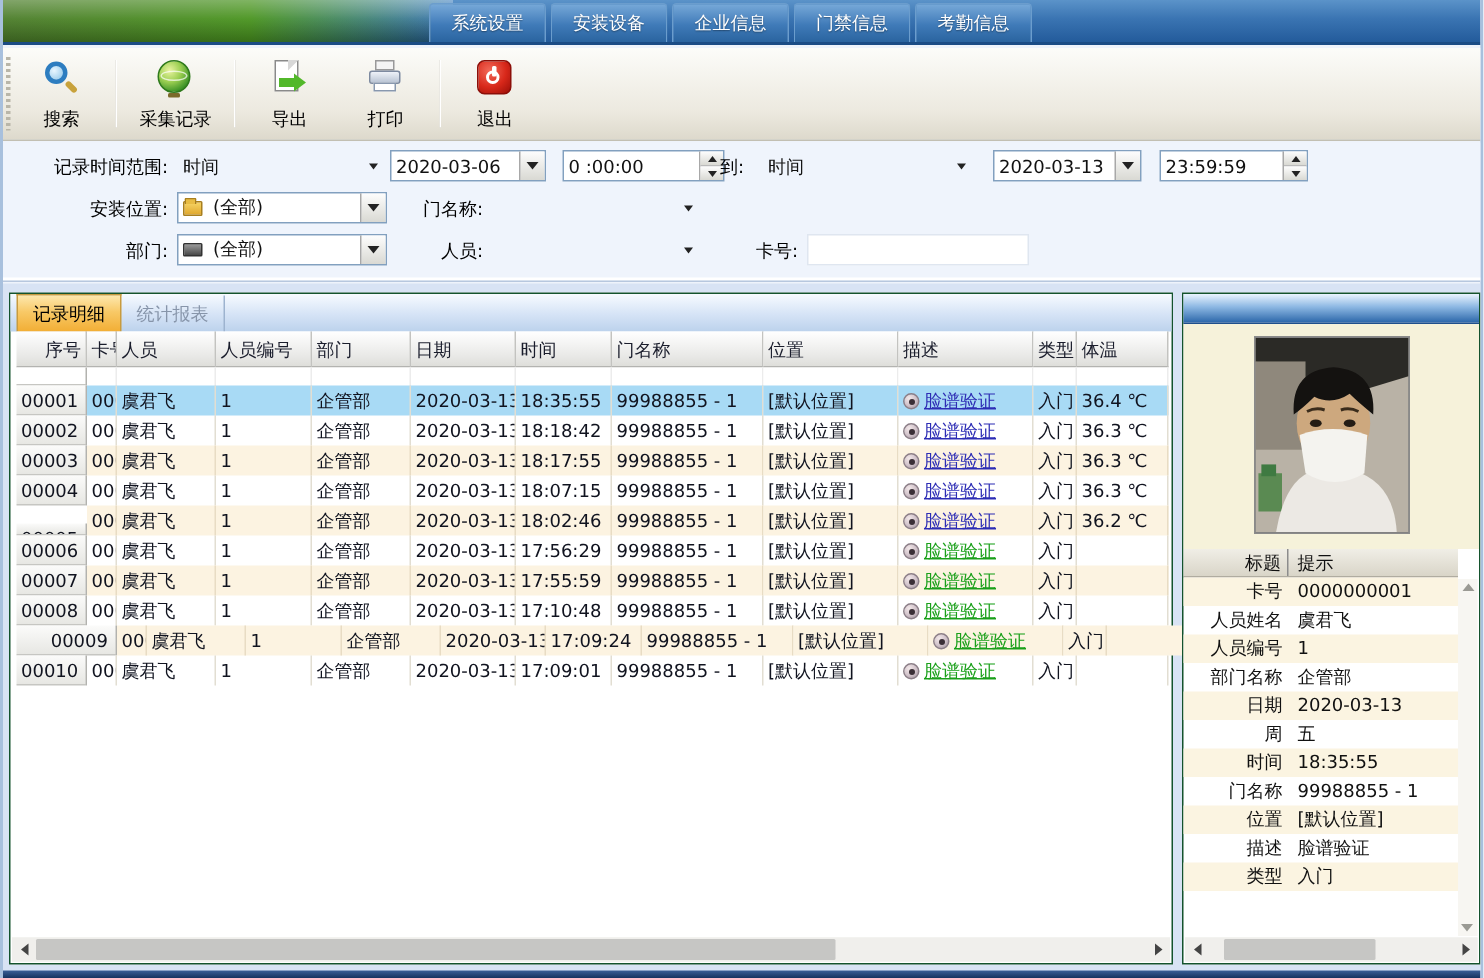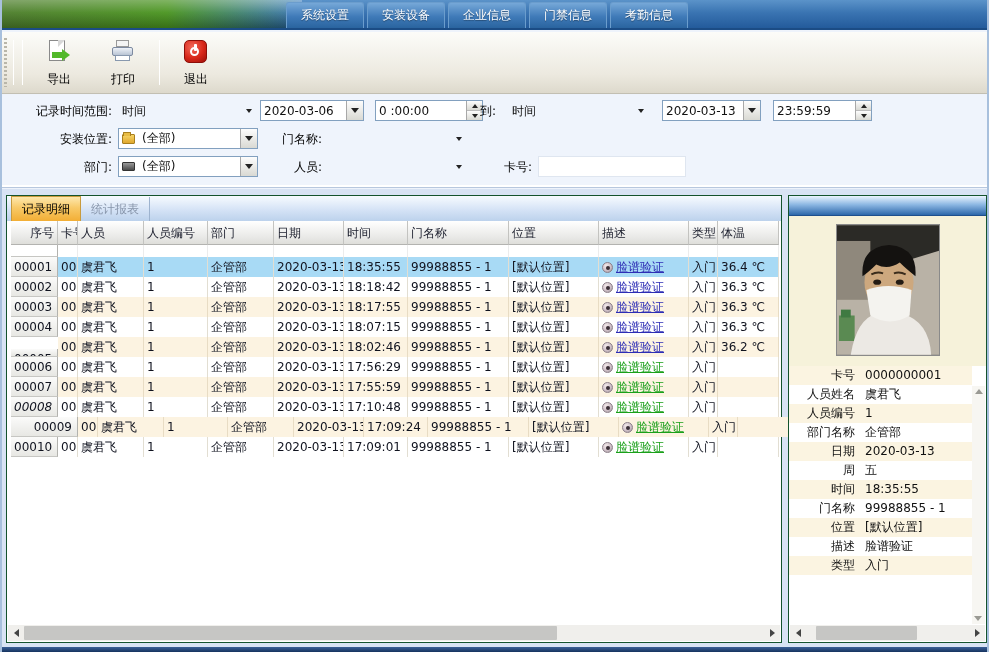--- a/index.html
+++ b/index.html
@@ -147,21 +147,36 @@
       <div class="menu-item">系统设置</div>
       <div class="menu-item">安装设备</div>
       <div class="menu-item">企业信息</div>
       <div class="menu-item">门禁信息</div>
       <div class="menu-item">考勤信息</div>
     </div>
   </div>
 
   <div class="toolbar">
     <div class="grip"></div>
+    <div class="tbtn">
+      <div class="ico ico-search">
+          <div class="lens"></div>
+          <div class="handle"></div>
+        </div>
+      <span class="cap">搜索</span>
+    </div>
     <div class="tsep"></div>
+    <div class="tbtn" style="width:70px">
+      <div class="ico ico-globe">
+          <div class="ball"></div>
+          <div class="band"></div>
+          <div class="foot"></div>
+        </div>
+      <span class="cap">采集记录</span>
+    </div>
     <div class="tsep"></div>
     <div class="tbtn">
       <div class="ico ico-page">
           <div class="sheet"></div>
           <div class="fold"></div>
           <div class="arr"></div>
           <div class="arrh"></div>
         </div>
       <span class="cap">导出</span>
     </div>
@@ -428,21 +443,21 @@
           <div class="cell" style="width: 90px; flex: 0 0 auto;">
             <span class="desc-wrap">
               <span class="cam"></span>
               <span class="face-link" style="color: rgb(26, 160, 26);">脸谱验证</span>
             </span>
           </div>
           <div class="cell" style="width: 29px; flex: 0 0 auto;">入门</div>
           <div class="cell" style="width: 61px; flex: 0 0 auto;"></div>
         </div>
         <div class="grow">
-          <div class="cell c-seq" style="width: 47px; flex: 0 0 auto; font-style: italic;">00008</div>
+          <div class="cell c-seq" style="width: 47px; flex: 0 0 auto;">00008</div>
           <div class="cell" style="width: 20px; flex: 0 0 auto;">0000000001</div>
           <div class="cell" style="width: 66px; flex: 0 0 auto;">虞君飞</div>
           <div class="cell" style="width: 64px; flex: 0 0 auto;">1</div>
           <div class="cell" style="width: 66px; flex: 0 0 auto;">企管部</div>
           <div class="cell" style="width: 70px; flex: 0 0 auto;">2020-03-13</div>
           <div class="cell" style="width: 64px; flex: 0 0 auto;">17:10:48</div>
           <div class="cell" style="width: 101px; flex: 0 0 auto;">99988855 - 1</div>
           <div class="cell" style="width: 90px; flex: 0 0 auto;">[默认位置]</div>
           <div class="cell" style="width: 90px; flex: 0 0 auto;">
             <span class="desc-wrap">
@@ -519,20 +534,24 @@
         <ellipse cx="53" cy="58" rx="25" ry="30" fill="#cda87e"></ellipse>
         <path d="M26 52 Q24 22 53 20 Q82 22 80 52 Q70 44 64 38 Q52 46 40 40 Q32 48 26 52 Z" fill="#141210"></path>
         <path d="M30 66 Q52 58 76 66 L74 92 Q54 104 34 92 Z" fill="#f4f3ef"></path>
         <ellipse cx="41" cy="58" rx="4" ry="2.6" fill="#241c14"></ellipse>
         <ellipse cx="64" cy="58" rx="4" ry="2.6" fill="#241c14"></ellipse>
         <path d="M35 50 q6 -3 12 -1" stroke="#3a2c1c" stroke-width="2" fill="none"></path>
         <path d="M58 49 q6 -2 12 1" stroke="#3a2c1c" stroke-width="2" fill="none"></path>
       </svg>
     </div>
     <div class="rp-details">
+      <div class="rp-dhead">
+        <div class="dl">标题</div>
+        <div class="dv">提示</div>
+      </div>
       <div id="detail-rows">
           <div class="drow shade">
             <div class="dl">卡号</div>
             <div class="dv">0000000001</div>
           </div>
           <div class="drow">
             <div class="dl">人员姓名</div>
             <div class="dv">虞君飞</div>
           </div>
           <div class="drow shade">

